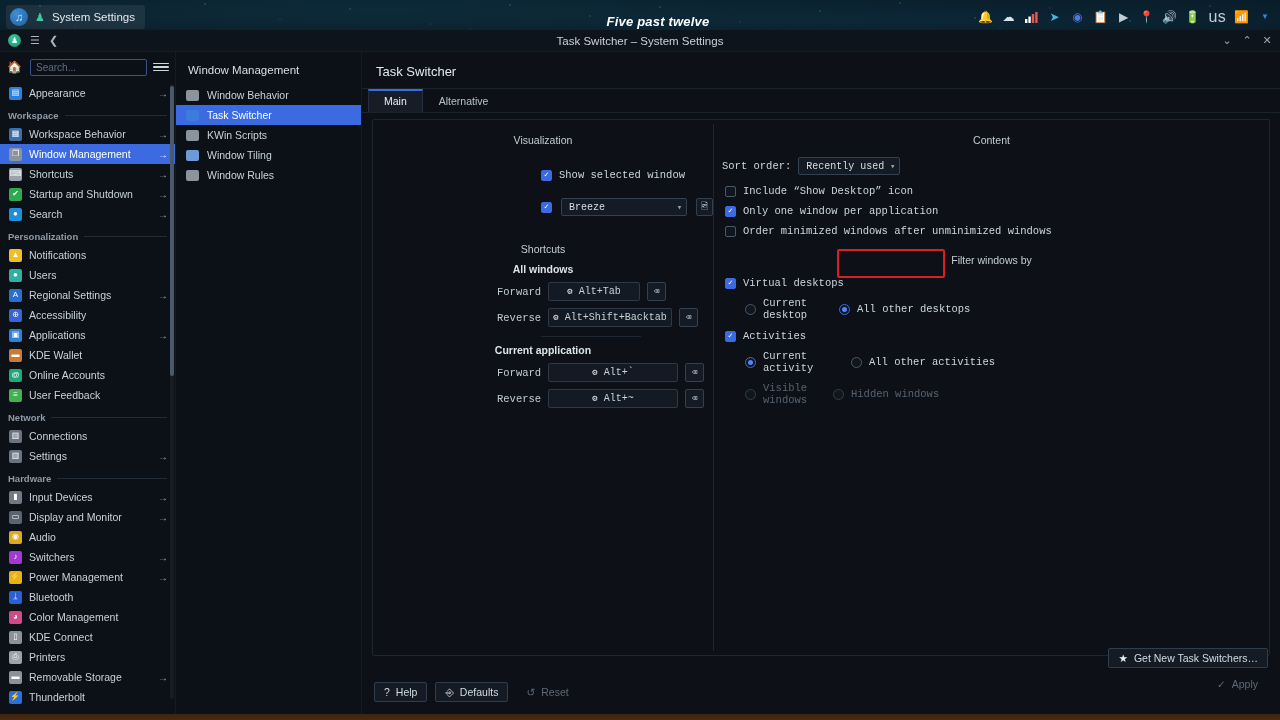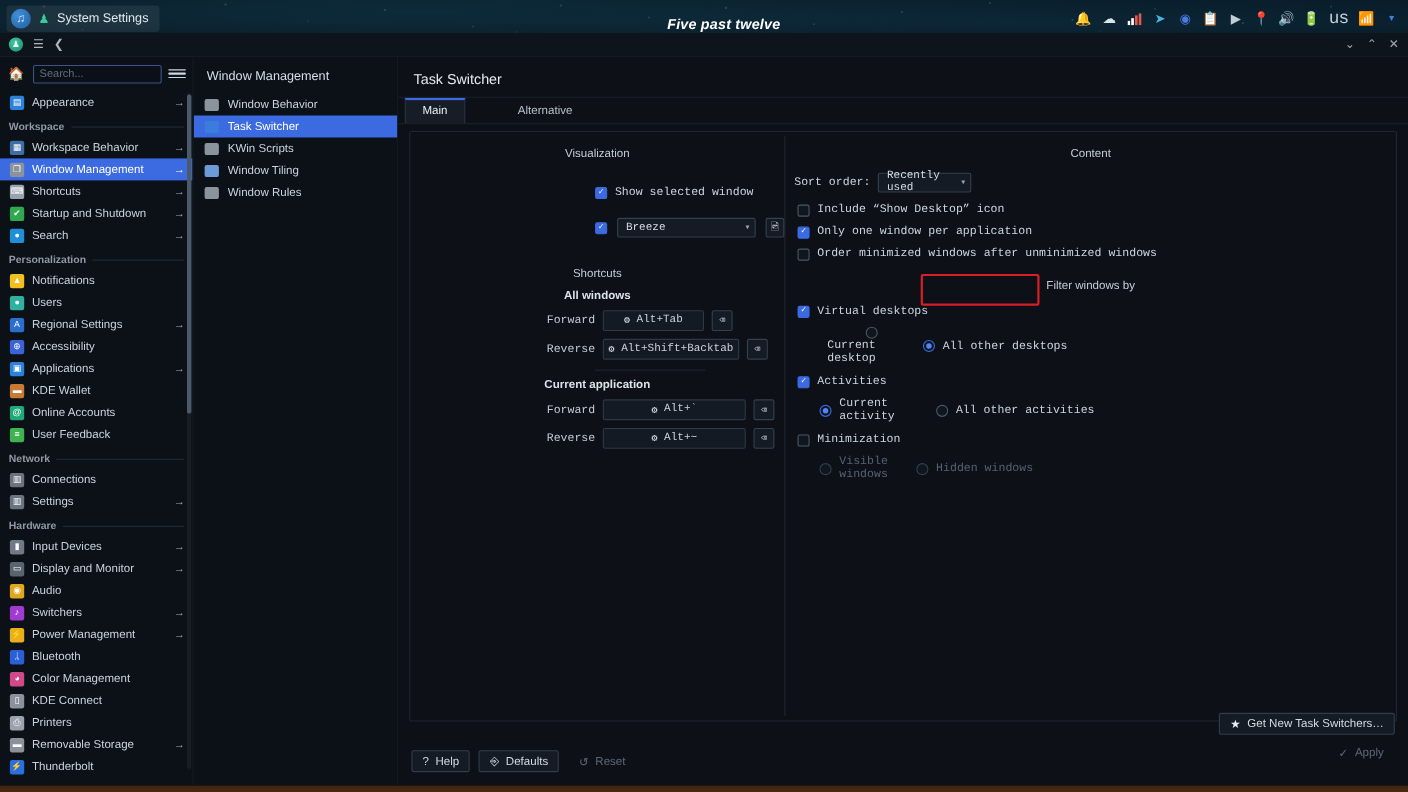--- a/index.html
+++ b/index.html
@@ -162,21 +162,21 @@
 
   
   .main {
     flex:1; display:flex; flex-direction:column; background:#0d1117;
     min-width:0;
   }
   .main-head {
     padding:12px 0 9px 14px; font-size:13px; color:#e4eaf0;
     border-bottom:1px solid #1a222c;
   }
-  .tabs { display:flex; padding-left:6px; border-bottom:1px solid #1a222c; background:#0d1117;gap:32px; }
+  .tabs { display:flex; padding-left:6px; border-bottom:1px solid #1a222c; background:#0d1117; }
   .tab {
     padding:5px 15px 5px 15px; font-size:10.5px; color:#b5c0cb;
     border:1px solid transparent; border-bottom:none; cursor:default;
     position:relative; top:0;
   }
   .tab.active {
     background:#161d27; color:#e8eef4;
     border-color:#263040;
     border-top:2px solid #3b6ae1;
     padding-top:4px;
@@ -329,20 +329,21 @@
   </div>
 
   <div class="app-window">
 
     <div class="titlebar">
       <div class="titlebar-left">
         <span class="kde-mini">♟</span>
         <span class="tb-icon">☰</span>
         <span class="tb-icon">❮</span>
       </div>
+      <div class="titlebar-title">Task Switcher – System Settings</div>
       <div class="win-controls">
         <span class="win-btn">⌄</span>
         <span class="win-btn">⌃</span>
         <span class="win-btn">✕</span>
       </div>
     </div>
 
     <div class="window-body">
 
       <div class="sidebar">
@@ -603,21 +604,21 @@
           </div>
 
           <div class="col-divider"></div>
 
           <div class="col-content">
 
             <div class="section-title">Content</div>
 
             <div class="row" style="margin-top:11px; padding-left:8px; gap:7px;">
               <span class="cb-label" style="margin-left:0;">Sort order:</span>
-              <div class="combo" style="width:85px;">
+              <div class="combo" style="width:102px;">
                 <span>Recently used</span>
                 <span class="caret">▾</span>
               </div>
             </div>
 
             <div id="content-checkboxes">
                 <div class="row" style="margin-top: 10px; padding-left: 11px;">
                   <span class="cb"></span>
                   <span class="cb-label">Include “Show Desktop” icon</span>
                 </div>
@@ -632,21 +633,21 @@
               </div>
 
             <div class="section-title" style="margin-top:17px;">Filter windows by</div>
 
             <div id="filter-groups">
                 <div class="row" style="margin-top: 11px; padding-left: 11px;">
                   <span class="cb checked">✓</span>
                   <span class="cb-label">Virtual desktops</span>
                 </div>
                 <div class="row" style="margin-top: 8px; padding-left: 31px;">
-                  <div class="row" style="width: 94px; flex-direction: column;">
+                  <div class="row" style="width: 94px;">
                     <span class="radio"></span>
                     <span class="cb-label">Current desktop</span>
                   </div>
                   <div class="row" style="">
                     <span class="radio sel"></span>
                     <span class="cb-label">All other desktops</span>
                   </div>
                 </div>
                 <div class="row" style="margin-top: 9px; padding-left: 11px;">
                   <span class="cb checked">✓</span>
@@ -654,24 +655,20 @@
                 </div>
                 <div class="row" style="margin-top: 8px; padding-left: 31px;">
                   <div class="row" style="width: 106px;">
                     <span class="radio sel"></span>
                     <span class="cb-label">Current activity</span>
                   </div>
                   <div class="row" style="">
                     <span class="radio"></span>
                     <span class="cb-label">All other activities</span>
                   </div>
-                </div>
-                <div class="row" style="margin-top: 9px; padding-left: 11px;">
-                  <span class="cb"></span>
-                  <span class="cb-label">Minimization</span>
                 </div>
                 <div class="row" style="margin-top: 8px; padding-left: 31px;">
                   <div class="row" style="width: 88px;">
                     <span class="radio dim"></span>
                     <span class="cb-label dim">Visible windows</span>
                   </div>
                   <div class="row" style="">
                     <span class="radio dim"></span>
                     <span class="cb-label dim">Hidden windows</span>
                   </div>

